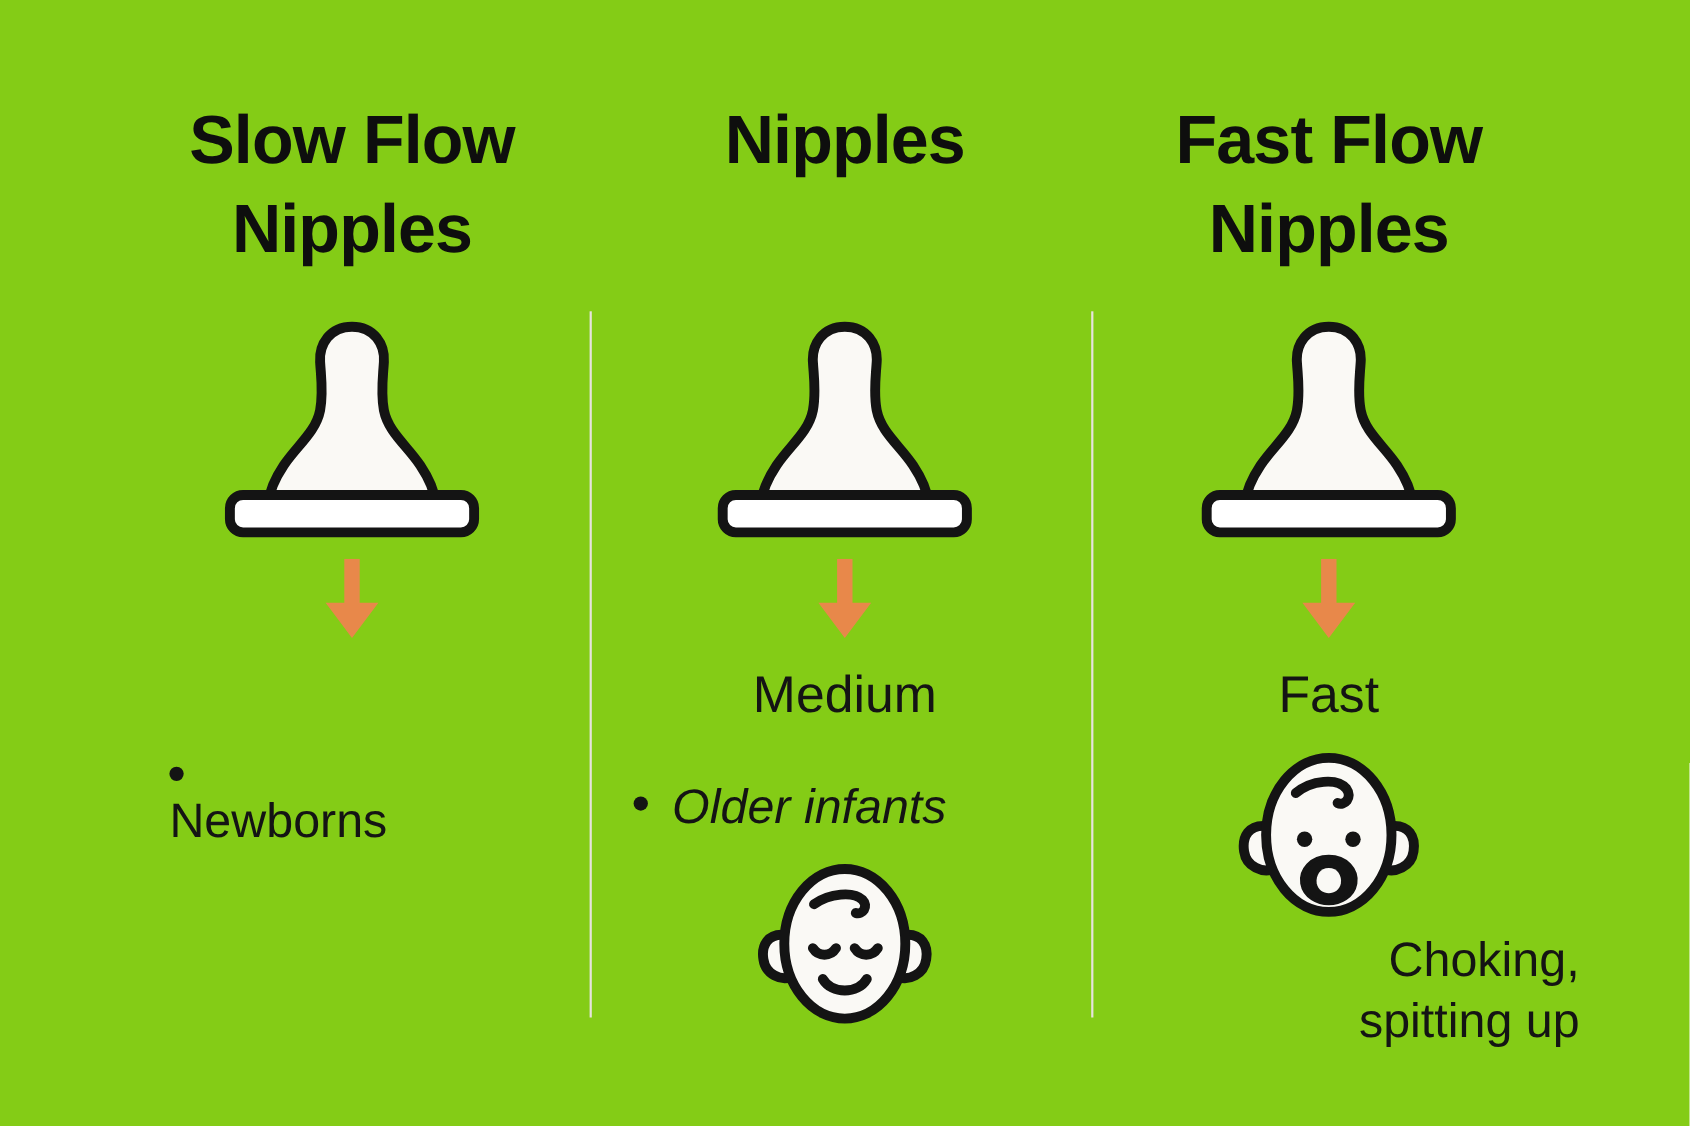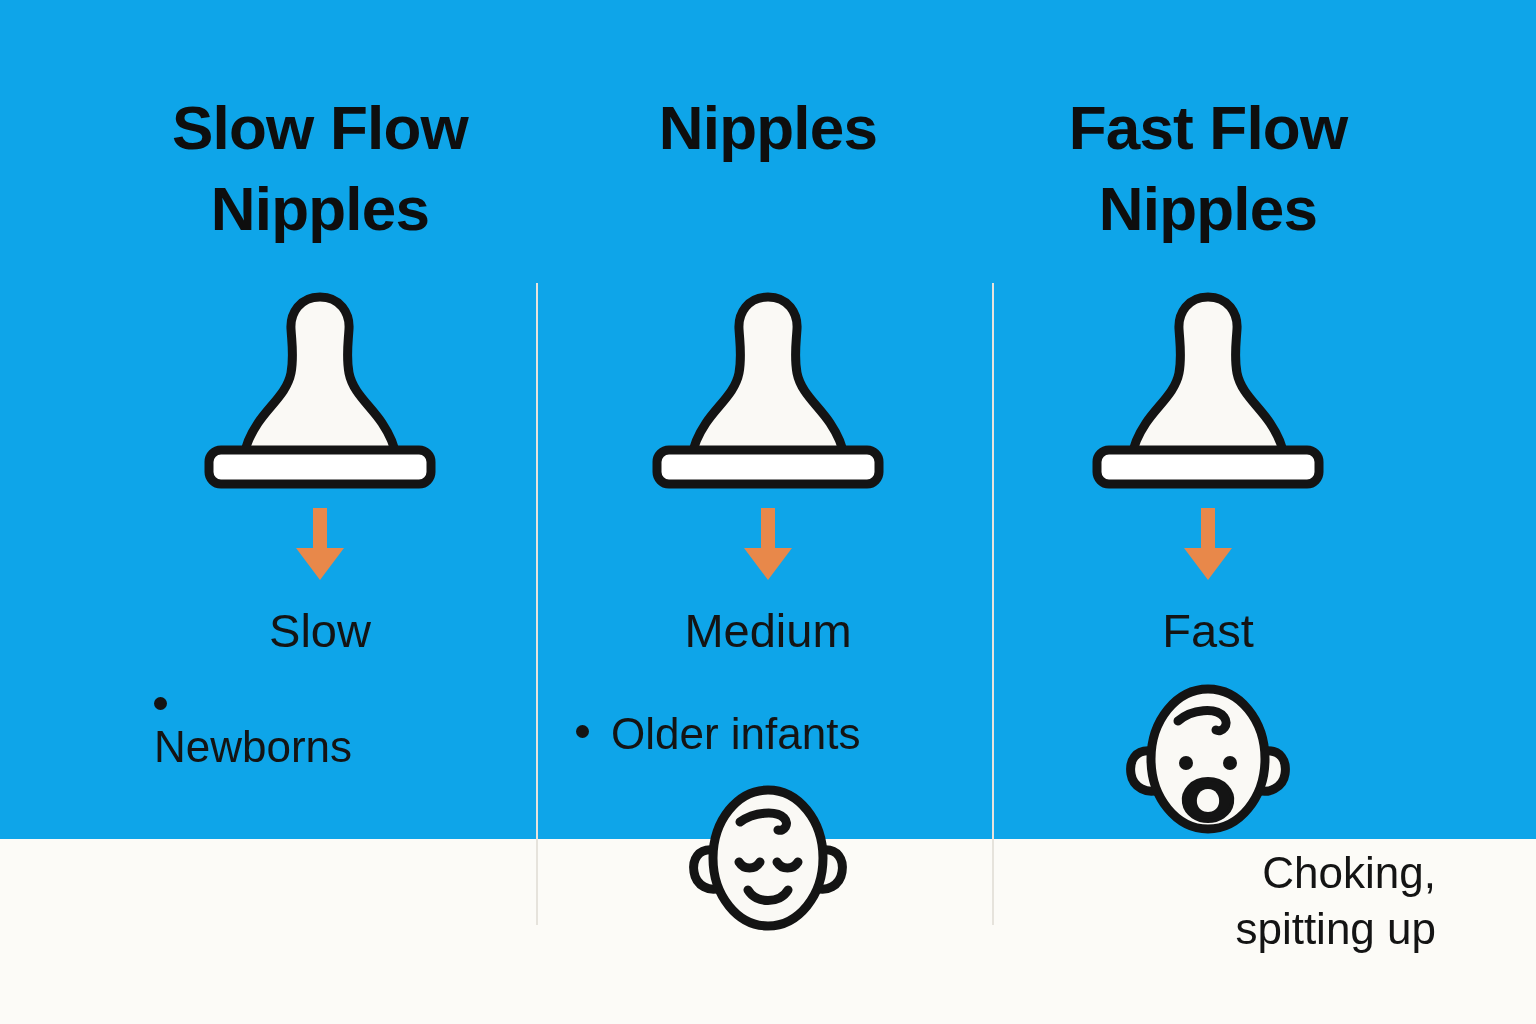--- a/index.html
+++ b/index.html
@@ -5,22 +5,22 @@
   * { margin:0; padding:0; box-sizing:border-box; }
   html,body{
     width:1536px; height:1024px;
     background:#FCFBF7;
     font-family:"Liberation Sans", sans-serif;
     color:#141414;
     overflow:hidden;
   }
   #board{
     position:relative;
-    width:1536px; height:839px;
-    background:#0ea5e9;
+    width:1536px; height:1024px;
+    background:#84cc16;
   }
 
   
   .divider{
     position:absolute;
     top:283px;
     width:2px;
     height:642px;
     background:#E6E3DC;
   }
@@ -95,21 +95,21 @@
     border-radius:50%;
     background:#141414;
     margin-right:22px;
     flex:0 0 auto;
     position:relative;
     top:-11px;
   }
 
   #bullets-slow{ top:708px; left:62px; }
   #bullets-slow .bullet-item{ margin-bottom:62px;flex-direction:column; }
-  #bullets-standard{ top:708px; left:36px; }
+  #bullets-standard{ top:708px; left:36px;font-style:italic; }
 
   .face-wrap{
     position:absolute;
     display:flex;
     justify-content:center;
   }
   #face-standard-wrap{ top:778px; left:0; right:0; }
   #face-fast-wrap{ top:675px; left:0; right:0; }
 
   .outcome-text{
@@ -153,21 +153,20 @@
         <rect x="9" y="167" width="222" height="34" rx="12" ry="12" fill="#FFFFFF" stroke="#141414" stroke-width="9"></rect>
       </svg>
     </div>
 
     <div class="arrow-wrap">
       <svg width="56" height="74" viewBox="0 0 56 74">
         <path d="M21 0 L35 0 L35 40 L52 40 L28 72 L4 40 L21 40 Z" fill="#E8884A"></path>
       </svg>
     </div>
 
-    <div class="flow-label">Slow</div>
 
     <ul class="bullets" id="bullets-slow">
       <li class="bullet-item">
         <span class="bullet-dot"></span>
         <span>Newborns</span>
       </li>
     </ul>
   </div>
 
   <div class="column" id="col-standard">

